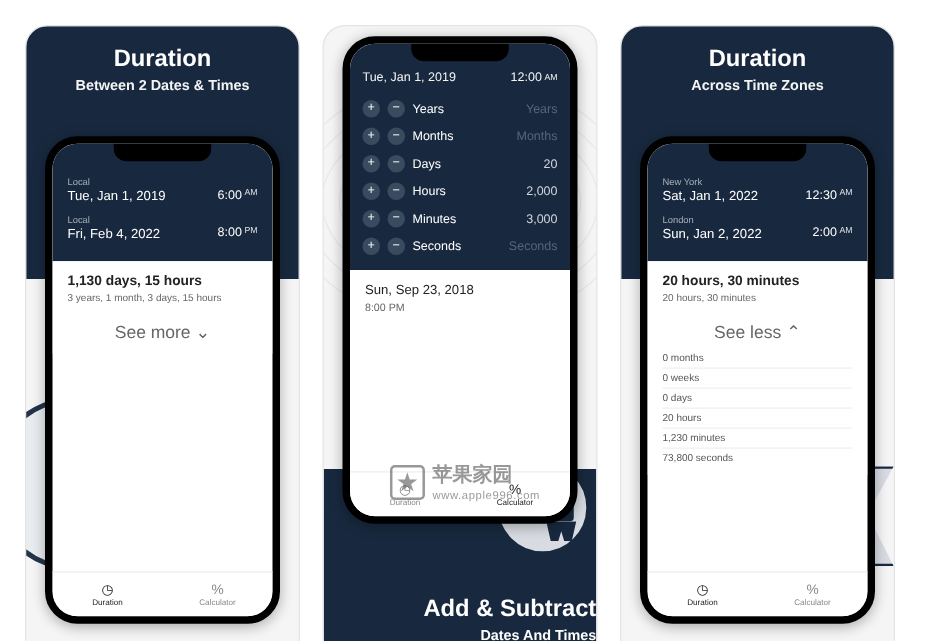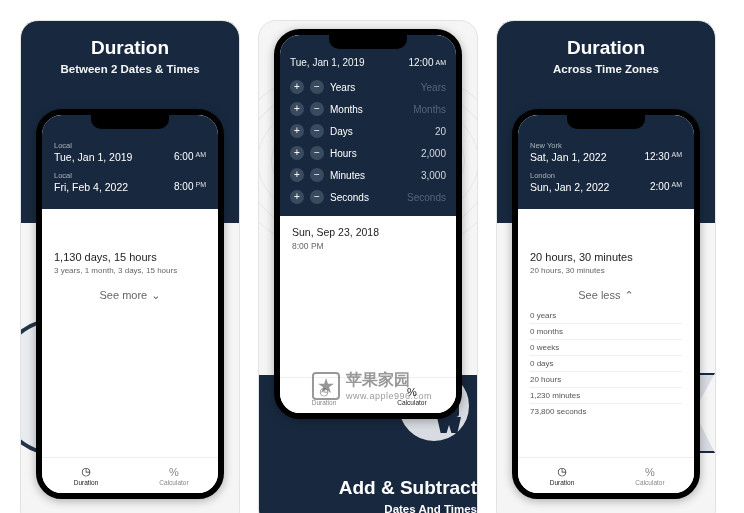--- a/index.html
+++ b/index.html
@@ -22,23 +22,23 @@
 
 .dark-block { background:#18293f; color:#fff; padding:22px 12px 12px; }
 .dr { display:flex; justify-content:space-between; align-items:baseline; padding:4px 0; }
 .dr .lab { font-size:7.5px; opacity:.6; }
 .dr .dt { font-size:10.5px; font-weight:500; }
 .dr .tm { font-size:10px; display:flex; align-items:flex-start; gap:2px; }
 .dr .ap { font-size:7px; opacity:.85; }
 .hr-row { flex-direction:column; align-items:flex-start; gap:1px; }
 
 .white-block { background:#fff; padding:10px 12px; }
-.res1 { font-size:11px; font-weight:400; color:#222;margin-top:32px; }
+.res1 { font-size:11px; font-weight:700; color:#222; }
 .res2 { font-size:8px; color:#666; margin-top:3px; }
-.seemore { text-align:center; font-size:11px; color:#666; margin-top:14px; display:flex; justify-content:center; gap:4px; }
+.seemore { text-align:center; font-size:14px; color:#666; margin-top:14px; display:flex; justify-content:center; gap:4px; }
 
 .list-block { background:#18293f; color:#fff; padding:22px 10px 8px; }
 .list-top { display:flex; justify-content:space-between; font-size:10px; margin-bottom:8px; opacity:.95; }
 .list-top .tme { display:flex; align-items:center; gap:2px; }
 .list-top .ap { font-size:7px; }
 .lrow { display:flex; align-items:center; gap:6px; padding:4px 0; }
 .ib { width:14px; height:14px; border-radius:50%; background:#3a4a5f; display:flex; align-items:center; justify-content:center; font-size:10px; line-height:1; }
 .lname { flex:1; font-size:10px; }
 .lval { font-size:10px; color:#cfd6df; }
 .lval.ph { color:#56647a; }
@@ -262,21 +262,20 @@
       </div>
       <div class="white-block" style="padding-bottom:4px;">
         <div class="res1">20 hours, 30 minutes</div>
         <div class="res2">20 hours, 30 minutes</div>
         <div class="seemore">
           <span>See less</span>
             <span>⌃</span>
         </div>
       </div>
       <div class="detail-list">
-        <div class="dlr">0 years</div>
         <div class="dlr">0 months</div>
         <div class="dlr">0 weeks</div>
         <div class="dlr">0 days</div>
         <div class="dlr">20 hours</div>
         <div class="dlr">1,230 minutes</div>
         <div class="dlr">73,800 seconds</div>
       </div>
       <div class="bottom-nav">
         <div class="bn-i act">
             <span class="bn-ic">◷</span>

